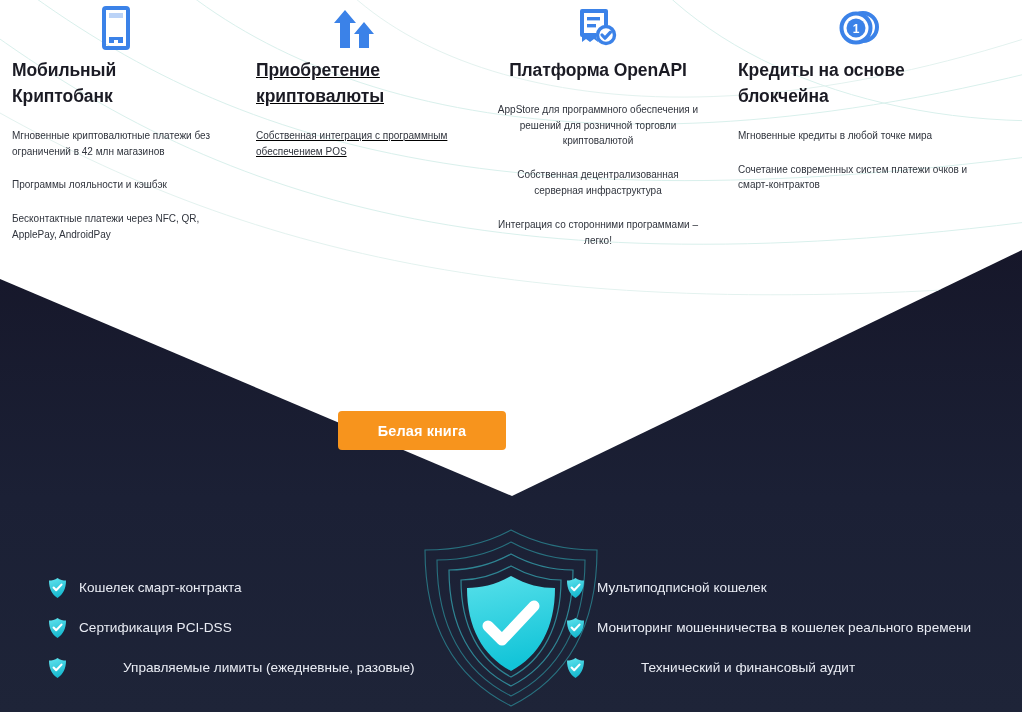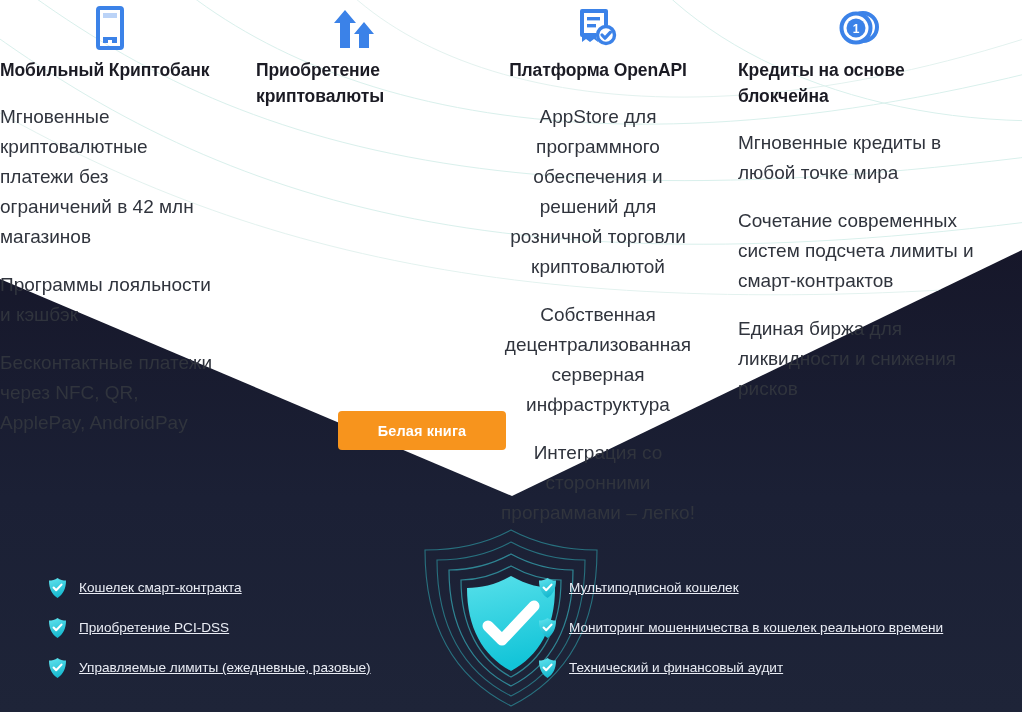--- a/index.html
+++ b/index.html
@@ -36,40 +36,40 @@
   #features {
     position:absolute; left:0; top:0;
     width:1022px; height:330px;
     display:flex;
     z-index:4;
   }
   .feature-col {
     position:relative;
     padding-top:4px;
   }
-  .feature-col.c0 { width:246px; padding-right:26px; }
-  .feature-col.c1 { width:240px; padding-left:10px; padding-right:34px; }
+  .feature-col.c0 { width:246px; padding-left:12px; padding-right:26px; }
+  .feature-col.c1 { width:240px; padding-left:10px; padding-right:34px;text-decoration:underline; }
   .feature-col.c2 { width:242px; padding-left:10px; padding-right:28px;text-align:center; }
   .feature-col.c3 { width:282px; padding-left:10px; padding-right:30px; }
 
   .feature-icon {
     height:48px;
     display:flex; align-items:center; justify-content:center;
     margin-bottom:6px;
   }
   .feature-title {
     font-size:17.5px;
     font-weight:bold;
     color:#1b1b24;
     line-height:1.48;
     letter-spacing:-0.1px;
     margin-bottom:18px;
   }
   .feature-item {
-    font-size:19px;
+    font-size:10px;
     color:#30343d;
     line-height:1.58;
     margin-bottom:18px;
   }
   .feature-item:last-child { margin-bottom:0; }
 
   
   #cta-wrap {
     position:absolute;
     left:0; top:411px;
@@ -104,40 +104,39 @@
     transform:translateX(-50%);
     top:0;
     width:200px; height:200px;
     pointer-events:none;
   }
   .sec-list {
     position:absolute;
     top:62px;
   }
   .sec-list.left  { left:48px;  width:390px; }
-  .sec-list.right { left:538px; width:440px; }
+  .sec-list.right { left:566px; width:440px; }
   .sec-item {
     display:flex;
     align-items:center;
     margin-bottom:20px;
     height:20px;
   }
-  .sec-item:last-child { margin-bottom:0; }
+  .sec-item:last-child { margin-bottom:0;gap:44px; }
   .sec-check {
     width:19px; height:22px;
     flex:0 0 19px;
     margin-right:12px;
     display:block;
   }
   .sec-label {
     font-size:13.6px;
     color:#e9ecf4;
     line-height:1.2;
     white-space:nowrap;
-    text-decoration:underline;
   }
 </style>
 </head>
 <body>
 
 <div id="page">
 
   <div id="white-panel">
     <svg id="white-arcs" viewBox="0 0 1022 500" xmlns="http://www.w3.org/2000/svg">
       <g fill="none" stroke="#d9f0ec" stroke-width="1">
@@ -173,20 +172,21 @@
     <div class="feature-col c1">
       <div class="feature-icon">
         <svg width="48" height="44" viewBox="0 0 48 44" xmlns="http://www.w3.org/2000/svg">
           <g fill="#3b82e8">
             <path d="M15 4 L26 17 L20 17 L20 42 L10 42 L10 17 L4 17 Z"></path>
             <path d="M34 16 L44 28 L39 28 L39 42 L29 42 L29 28 L24 28 Z"></path>
           </g>
         </svg>
       </div>
       <div class="feature-title">Приобретение криптовалюты</div>
+      <div class="feature-item">Собственная интеграция с программным обеспечением POS</div>
     </div>
 
     <div class="feature-col c2">
       <div class="feature-icon">
         <svg width="42" height="42" viewBox="0 0 42 42" xmlns="http://www.w3.org/2000/svg">
           <path d="M5 4 h24 v24 h-24 z" fill="none" stroke="#3b82e8" stroke-width="4" stroke-linejoin="round"></path>
           <path d="M5 28 l0 7 l4 -3 l4 3 l4 -3 l4 3 l0 -7 z" fill="#3b82e8"></path>
           <rect x="10" y="10" width="13" height="3.4" fill="#3b82e8"></rect>
           <rect x="10" y="17" width="9" height="3.4" fill="#3b82e8"></rect>
           <circle cx="29" cy="28" r="10" fill="#ffffff"></circle>
@@ -204,22 +204,21 @@
       <div class="feature-icon">
         <svg width="48" height="42" viewBox="0 0 48 42" xmlns="http://www.w3.org/2000/svg">
           <circle cx="28" cy="20" r="14" fill="#ffffff" stroke="#3b82e8" stroke-width="4"></circle>
           <circle cx="21" cy="21" r="14.5" fill="#ffffff" stroke="#3b82e8" stroke-width="4"></circle>
           <circle cx="21" cy="21" r="9.5" fill="#3b82e8"></circle>
           <text x="21" y="26" font-family="Liberation Sans, sans-serif" font-size="12" font-weight="bold" fill="#ffffff" text-anchor="middle">1</text>
         </svg>
       </div>
       <div class="feature-title">Кредиты на основе блокчейна</div>
       <div class="feature-item">Мгновенные кредиты в любой точке мира</div>
-      <div class="feature-item">Сочетание современных систем подсчета лимиты и смарт-контрактов</div>
-      <div class="feature-item">Единая биржа для ликвидности и снижения рисков</div>
+      <div class="feature-item">Сочетание современных систем платежи очков и смарт-контрактов</div>
     </div>
   </div>
 
   <div id="cta-wrap">
     <button id="whitepaper-button">Белая книга</button>
   </div>
 
   <div id="security">
 
     <svg id="shield-art" viewBox="0 0 200 200" xmlns="http://www.w3.org/2000/svg">
@@ -253,21 +252,21 @@
           <path d="M9.5 1 C 7 3, 4 3.6, 1 3.6 C 1 12, 4 17.6, 9.5 21 C 15 17.6, 18 12, 18 3.6 C 15 3.6, 12 3, 9.5 1 Z" fill="url(#sg1)"></path>
           <path d="M5.6 10.6 l2.6 2.6 l5.3 -5.6" fill="none" stroke="#ffffff" stroke-width="2.1" stroke-linecap="round" stroke-linejoin="round"></path>
         </svg>
         <span class="sec-label">Кошелек смарт-контракта</span>
       </div>
       <div class="sec-item">
         <svg class="sec-check" viewBox="0 0 19 22" xmlns="http://www.w3.org/2000/svg">
           <path d="M9.5 1 C 7 3, 4 3.6, 1 3.6 C 1 12, 4 17.6, 9.5 21 C 15 17.6, 18 12, 18 3.6 C 15 3.6, 12 3, 9.5 1 Z" fill="url(#sg1)"></path>
           <path d="M5.6 10.6 l2.6 2.6 l5.3 -5.6" fill="none" stroke="#ffffff" stroke-width="2.1" stroke-linecap="round" stroke-linejoin="round"></path>
         </svg>
-        <span class="sec-label">Приобретение PCI-DSS</span>
+        <span class="sec-label">Сертификация PCI-DSS</span>
       </div>
       <div class="sec-item">
         <svg class="sec-check" viewBox="0 0 19 22" xmlns="http://www.w3.org/2000/svg">
           <path d="M9.5 1 C 7 3, 4 3.6, 1 3.6 C 1 12, 4 17.6, 9.5 21 C 15 17.6, 18 12, 18 3.6 C 15 3.6, 12 3, 9.5 1 Z" fill="url(#sg1)"></path>
           <path d="M5.6 10.6 l2.6 2.6 l5.3 -5.6" fill="none" stroke="#ffffff" stroke-width="2.1" stroke-linecap="round" stroke-linejoin="round"></path>
         </svg>
         <span class="sec-label">Управляемые лимиты (ежедневные, разовые)</span>
       </div>
     </div>
 

